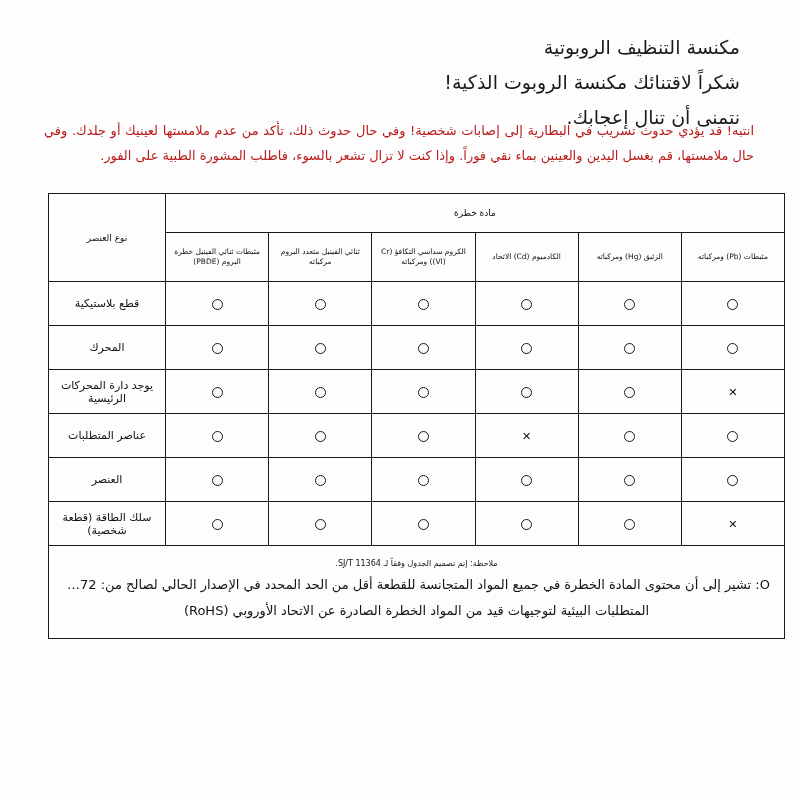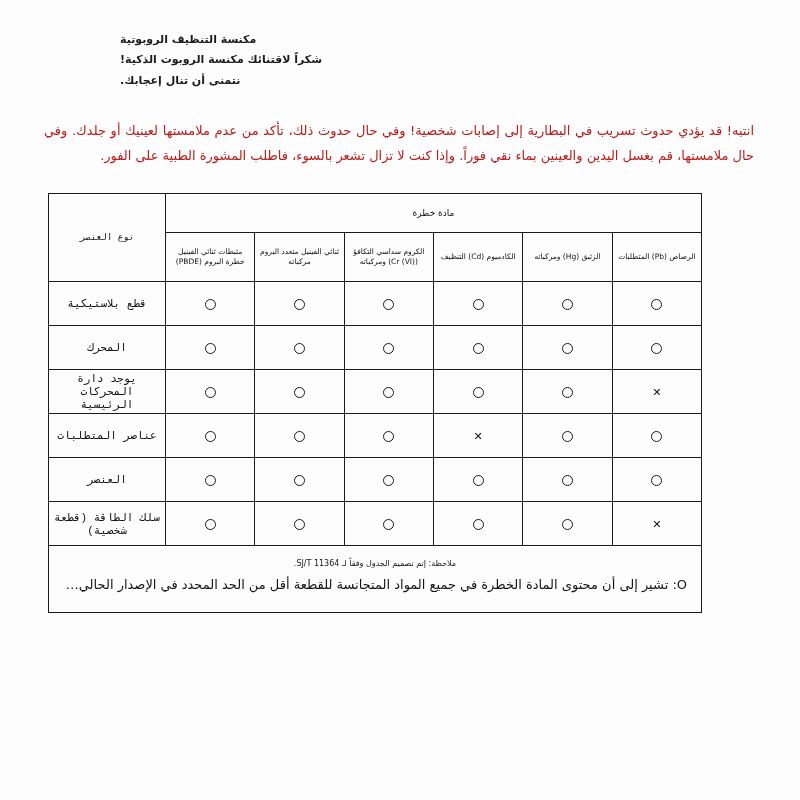--- a/index.html
+++ b/index.html
@@ -21,26 +21,25 @@
     inset: 0;
     background: #fdfdfd;
   }
 
   
   .heading {
     position: absolute;
     top: 30px;
     right: 60px;
     width: 620px;
-    text-align: left;
-    direction: rtl;
-    font-size: 11px;
+    text-align: right;
+    direction: rtl;
+    font-size: 19px;
     line-height: 1.85;
     color: #1b1b1b;
-    font-weight: bold;
   }
   .heading .line {
     white-space: nowrap;
   }
 
   
   .warning {
     position: absolute;
     top: 118px;
     right: 46px;
@@ -50,21 +49,21 @@
     font-size: 13px;
     line-height: 1.95;
     color: #b91c1c;
   }
 
   
   .table-wrap {
     position: absolute;
     top: 193px;
     left: 48px;
-    width: 654px;
+    width: 737px;
   }
   table.rohs {
     width: 100%;
     border-collapse: collapse;
     table-layout: fixed;
     direction: rtl;
   }
   table.rohs td, table.rohs th {
     border: 1px solid #1a1a1a;
     text-align: center;
@@ -78,21 +77,20 @@
     font-weight: normal;
   }
   .hdr-sub {
     height: 44px;
     font-size: 7.5px;
     line-height: 1.35;
     font-weight: normal;
   }
   .col-part {
     width: 110px;
-    font-family: Liberation Mono, monospace;
   }
   .part-cell {
     font-size: 11px;
     height: 39px;
   }
   .mark-cell {
     font-size: 12px;
     height: 39px;
     line-height: 1;
   }
@@ -146,23 +144,23 @@
   <div class="warning">انتبه! قد يؤدي حدوث تسريب في البطارية إلى إصابات شخصية! وفي حال حدوث ذلك، تأكد من عدم ملامستها لعينيك أو جلدك. وفي حال ملامستها، قم بغسل اليدين والعينين بماء نقي فوراً. وإذا كنت لا تزال تشعر بالسوء، فاطلب المشورة الطبية على الفور.</div>
 
   <div class="table-wrap">
     <table class="rohs">
       <thead>
         <tr>
           <th class="hdr-top" colspan="6">مادة خطرة</th>
           <th class="hdr-top col-part" rowspan="2">نوع العنصر</th>
         </tr>
         <tr>
-          <th class="hdr-sub">الرصاص (Pb) المتطلبات</th>
+          <th class="hdr-sub">مثبطات (Pb) ومركباته</th>
           <th class="hdr-sub">الزئبق (Hg) ومركباته</th>
-          <th class="hdr-sub">الكادميوم (Cd) التنظيف</th>
+          <th class="hdr-sub">الكادميوم (Cd) الاتحاد</th>
           <th class="hdr-sub">الكروم سداسي التكافؤ (Cr (VI)) ومركباته</th>
           <th class="hdr-sub">ثنائي الفينيل متعدد البروم مركباته</th>
           <th class="hdr-sub">مثبطات ثنائي الفينيل خطرة البروم (PBDE)</th>
         </tr>
       </thead>
       <tbody id="rohs-body">
           <tr>
             <td class="mark-cell"><span class="circle"></span></td>
             <td class="mark-cell"><span class="circle"></span></td>
             <td class="mark-cell"><span class="circle"></span></td>
@@ -215,16 +213,17 @@
             <td class="mark-cell"><span class="circle"></span></td>
             <td class="mark-cell"><span class="circle"></span></td>
             <td class="part-cell col-part">سلك الطاقة (قطعة شخصية)</td>
           </tr>
         </tbody>
     </table>
 
     <div class="notes">
       <div class="note-line">ملاحظة: إتم تصميم الجدول وفقاً لـ SJ/T 11364.</div>
       <div class="note-line small">O: تشير إلى أن محتوى المادة الخطرة في جميع المواد المتجانسة للقطعة أقل من الحد المحدد في الإصدار الحالي لصالح من: GB / T 26572</div>
+      <div class="note-line small">المتطلبات البيئية لتوجيهات قيد من المواد الخطرة الصادرة عن الاتحاد الأوروبي (RoHS)</div>
     </div>
   </div>
 
 </div>
 
 </body></html>

